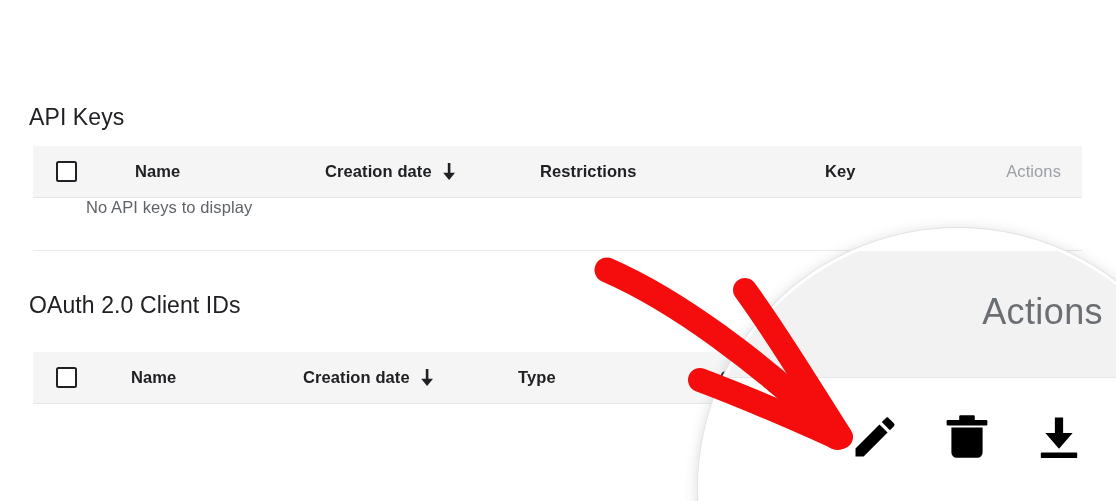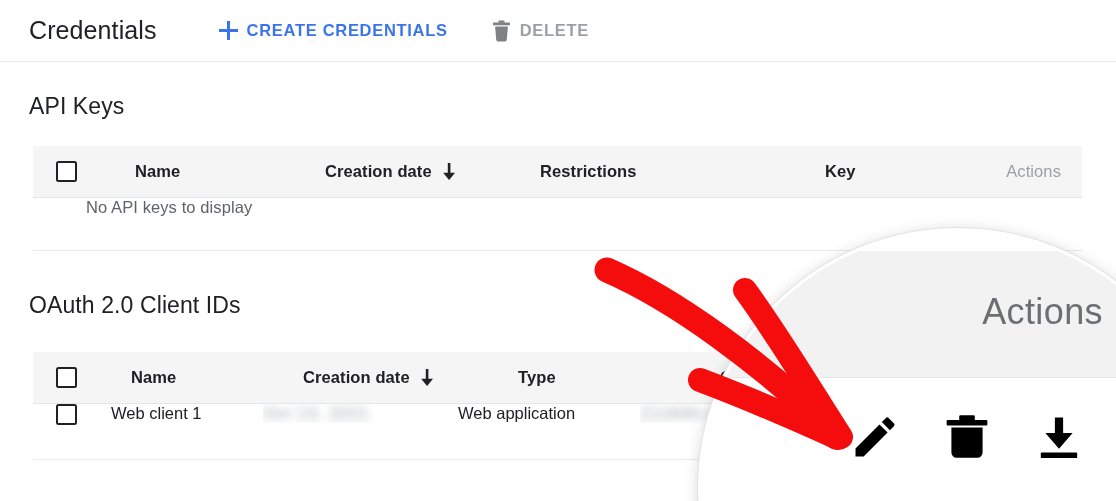--- a/index.html
+++ b/index.html
@@ -81,21 +81,21 @@
   
   .section-heading {
     position: absolute;
     left: 29px;
     font-size: 23px;
     color: #202124;
     font-weight: 400;
     letter-spacing: .1px;
     white-space: nowrap;
   }
-  #api-keys-heading  { top: 93px; }
+  #api-keys-heading  { top: 104px; }
   #oauth-heading     { top: 292px; }
 
   
   .table {
     position: absolute;
     left: 33px;
     width: 1049px;
     box-sizing: border-box;
   }
   #api-keys-table { top: 146px; }
@@ -240,37 +240,20 @@
     left: 0; top: 0;
     width: 1116px; height: 501px;
     pointer-events: none;
   }
 </style>
 </head>
 <body>
 
 <div id="page">
 
-  <div class="toolbar">
-    <div class="page-title">Credentials</div>
-
-    <button class="tb-btn create">
-      <span class="plus-icon"></span>
-      <span class="tb-label">CREATE CREDENTIALS</span>
-    </button>
-
-    <button class="tb-btn delete">
-      <svg class="trash-icon" width="19" height="22" viewBox="0 0 19 22">
-        <rect x="1" y="2.6" width="17" height="2.6" rx="0.6" fill="#7d8184"></rect>
-        <rect x="6.4" y="0.4" width="6.2" height="2.4" rx="0.7" fill="#7d8184"></rect>
-        <path d="M3.1 6.4 h12.8 l-1.1 13.3 a1.9 1.9 0 0 1 -1.9 1.7 h-6.8 a1.9 1.9 0 0 1 -1.9 -1.7 z" fill="#7d8184"></path>
-      </svg>
-      <span class="tb-label">DELETE</span>
-    </button>
-  </div>
 
   <div class="section-heading" id="api-keys-heading">API Keys</div>
 
   <div class="table" id="api-keys-table">
     <div class="thead">
       <div class="cell c-check">
         <span class="checkbox"></span>
       </div>
       <div class="cell head c-name">Name</div>
       <div class="cell head c-date">
@@ -301,35 +284,20 @@
         <span>Creation date</span>
         <svg class="sort-arrow" width="14" height="17" viewBox="0 0 14 17">
           <rect x="5.8" y="0" width="2.6" height="12.8" fill="#202124"></rect>
           <path d="M7.1 17 L1.2 9.8 L13 9.8 Z" fill="#202124"></path>
         </svg>
       </div>
       <div class="cell head o-type">Type</div>
       <div class="cell head o-cid">Client ID</div>
     </div>
 
-    <div class="trow">
-      <div class="cell o-check">
-        <span class="checkbox"></span>
-      </div>
-      <div class="cell o-name">
-        <span class="link-name">Web client 1</span>
-      </div>
-      <div class="cell o-date">
-        <span class="redacted">Oct 13, 2021</span>
-      </div>
-      <div class="cell o-type">Web application</div>
-      <div class="cell o-cid">
-        <span class="redacted">211846-redacted</span>
-      </div>
-    </div>
   </div>
 
   <div id="magnifier">
     <div class="mag-head"></div>
     <div class="mag-actions-label">Actions</div>
     <div class="mag-row"></div>
 
     <div class="mag-icons">
 
       <svg class="mag-icon" width="52" height="52" viewBox="0 0 24 24">

